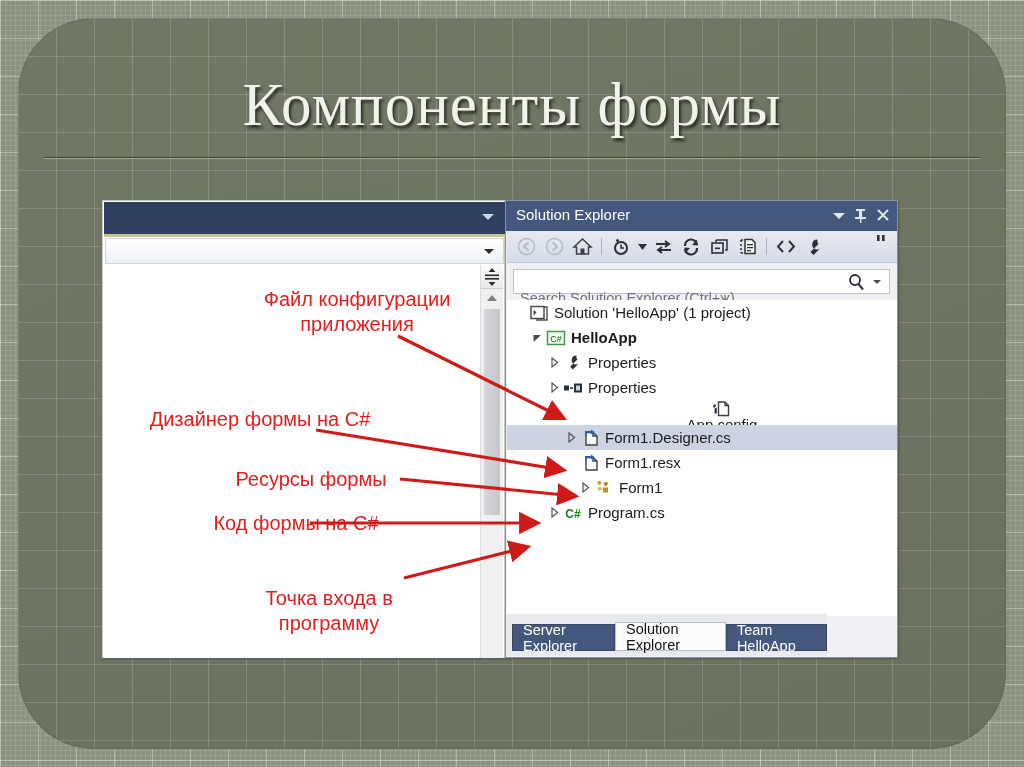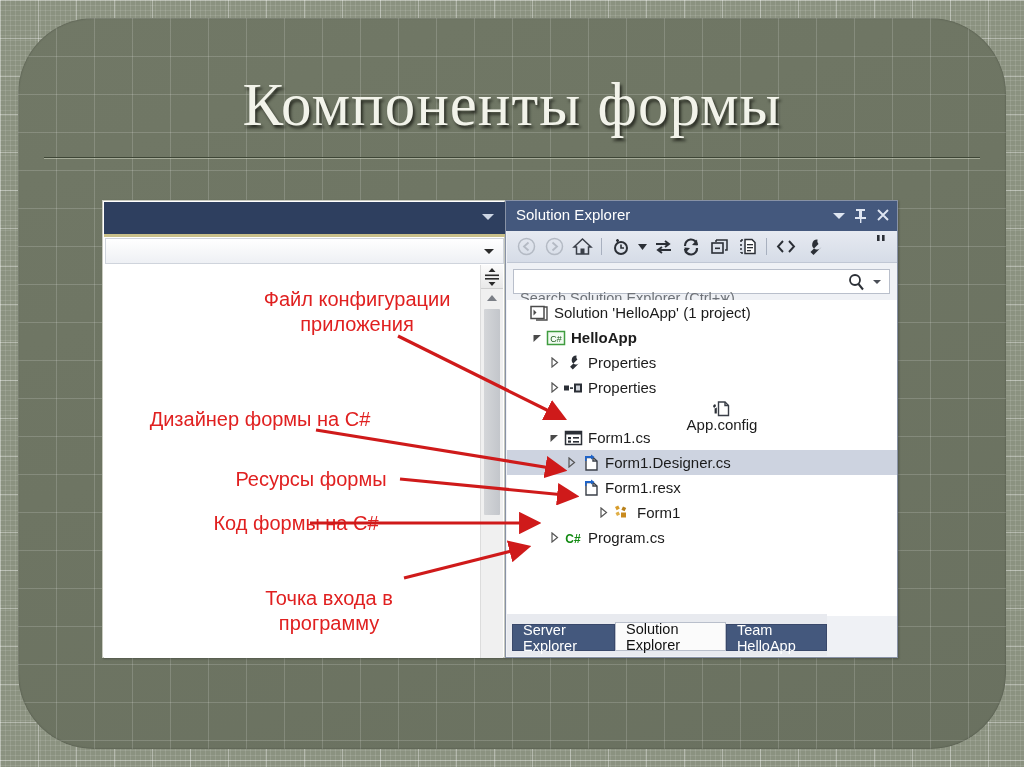--- a/index.html
+++ b/index.html
@@ -365,38 +365,20 @@
             <span class="exp"></span>
             <span class="ico">
               <svg width="19" height="17" viewBox="0 0 19 17">
                 <path d="M7.5 2 H14 L17.5 5.5 V15.5 H7.5 Z" fill="#fff" stroke="#3a3f48" stroke-width="1.4"></path>
                 <path d="M14 2 V5.5 H17.5" fill="none" stroke="#3a3f48" stroke-width="1.4"></path>
                 <path d="M4.2 4.2 a2 2 0 1 0 1.6 3.1 L5.8 13.5 H3.6 L3.6 7.3 a2 2 0 0 0 0.6 -3.1 z" fill="#2b2f36"></path>
               </svg>
             </span>
             <span class="lbl">App.config</span>
           </div>
-          <div class="row" style="padding-left: 40px;">
-            <span class="exp">
-              <svg width="11" height="11" viewBox="0 0 11 11">
-                <path d="M1.5 3 H9 L1.5 10 Z" fill="#4a4a4a"></path>
-              </svg>
-            </span>
-            <span class="ico">
-              <svg width="19" height="16" viewBox="0 0 19 16">
-                <rect x="1.5" y="1.5" width="16" height="13" fill="#fff" stroke="#2b2f36" stroke-width="1.5"></rect>
-                <rect x="1.5" y="1.5" width="16" height="3" fill="#2b2f36"></rect>
-                <rect x="4" y="7" width="3" height="2.2" fill="#2b2f36"></rect>
-                <rect x="4" y="10.5" width="3" height="2.2" fill="#2b2f36"></rect>
-                <rect x="9" y="7" width="6" height="1.6" fill="#2b2f36"></rect>
-                <rect x="9" y="11" width="6" height="1.6" fill="#2b2f36"></rect>
-              </svg>
-            </span>
-            <span class="lbl">Form1.cs</span>
-          </div>
           <div class="row sel" style="padding-left: 57px;">
             <span class="exp">
               <svg width="11" height="11" viewBox="0 0 11 11">
                 <path d="M3 1 L8.5 5.5 L3 10 Z" fill="none" stroke="#555" stroke-width="1.2"></path>
               </svg>
             </span>
             <span class="ico">
               <svg width="19" height="17" viewBox="0 0 19 17">
                 <path d="M5 3.5 H12 L16 7 V16 H5 Z" fill="#fff" stroke="#3a3f48" stroke-width="1.4"></path>
                 <path d="M12 3.5 V7 H16" fill="none" stroke="#3a3f48" stroke-width="1.4"></path>
@@ -409,21 +391,21 @@
             <span class="exp"></span>
             <span class="ico">
               <svg width="19" height="17" viewBox="0 0 19 17">
                 <path d="M5 3.5 H12 L16 7 V16 H5 Z" fill="#fff" stroke="#3a3f48" stroke-width="1.4"></path>
                 <path d="M12 3.5 V7 H16" fill="none" stroke="#3a3f48" stroke-width="1.4"></path>
                 <path d="M4 2 H10 L10 0.5 L13.5 3 L10 5.5 L10 4 H5.5 V7 H4 Z" fill="#1e63c8"></path>
               </svg>
             </span>
             <span class="lbl">Form1.resx</span>
           </div>
-          <div class="row" style="padding-left: 89px;">
+          <div class="row" style="padding-left: 71px;">
             <span class="exp">
               <svg width="11" height="11" viewBox="0 0 11 11">
                 <path d="M3 1 L8.5 5.5 L3 10 Z" fill="none" stroke="#555" stroke-width="1.2"></path>
               </svg>
             </span>
             <span class="ico">
               <svg width="20" height="17" viewBox="0 0 20 17">
                 <path d="M3 3 l3.2 -1.6 1.6 3.2 -3.2 1.6 z" fill="#d79b2a"></path>
                 <path d="M9 8.5 h5 v5 h-5 z" fill="#c98a1e"></path>
                 <path d="M3.5 9 l3 -1.5 1.5 3 -3 1.5 z" fill="#e0ae46"></path>

